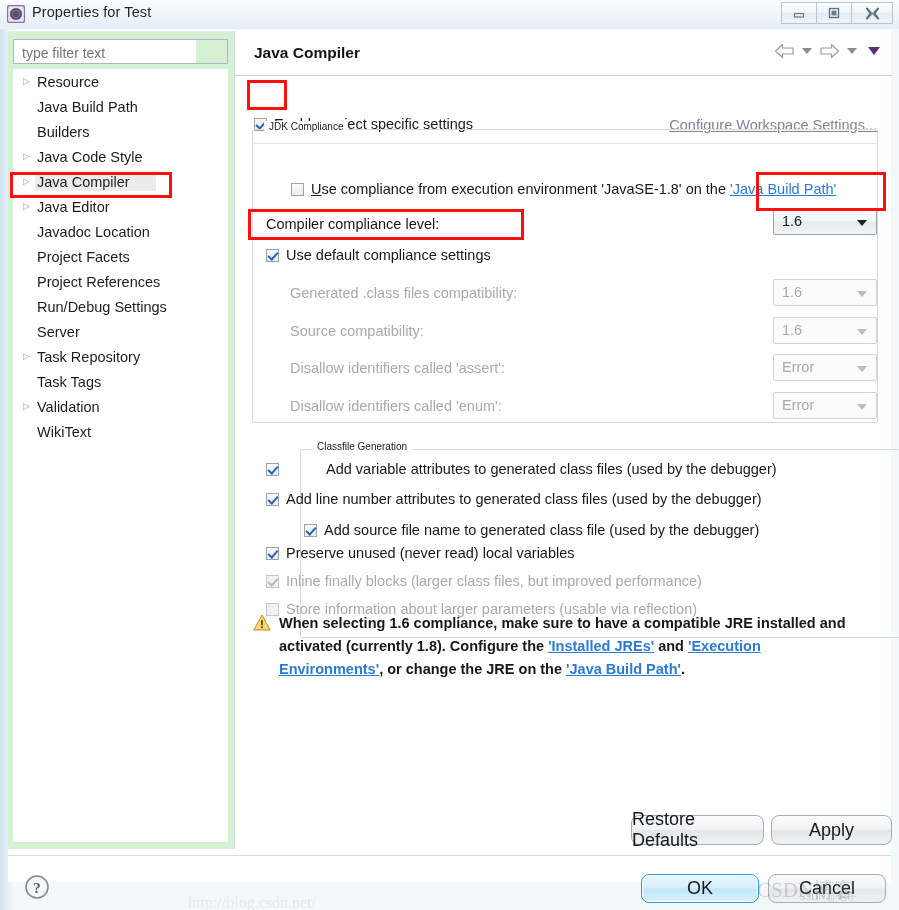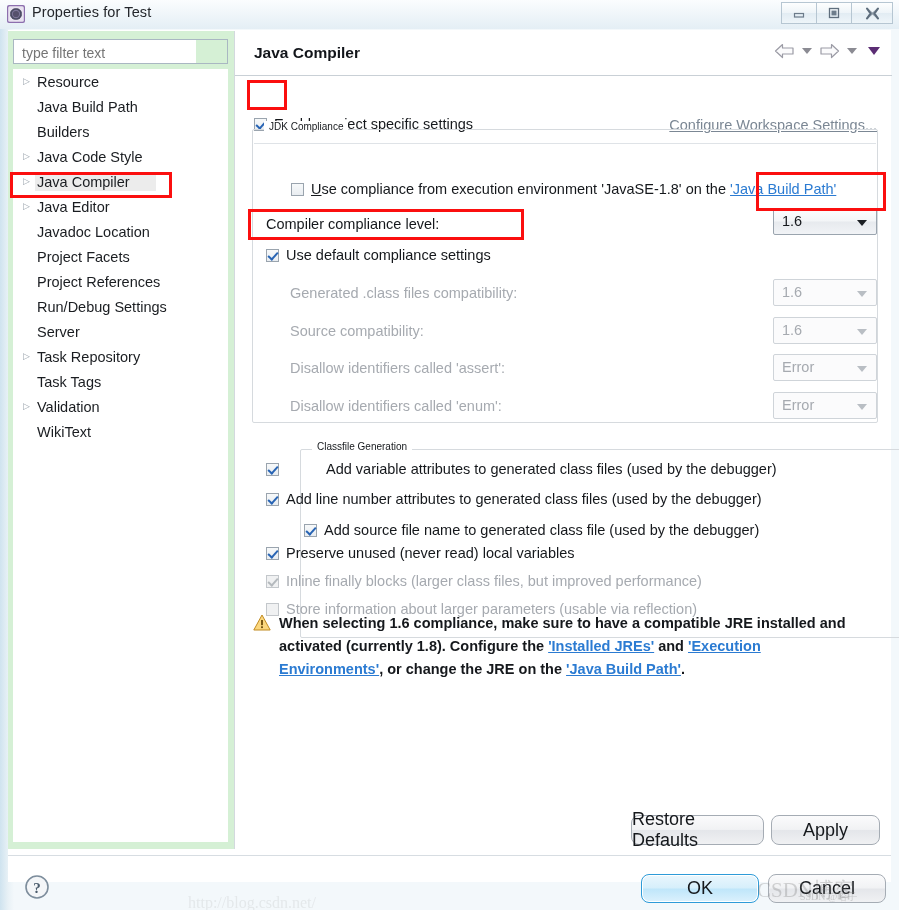--- a/index.html
+++ b/index.html
@@ -559,21 +559,21 @@
       <path d="M9 1 L17.2 16 L0.8 16 Z" fill="#fbd77e" stroke="#c08a20" stroke-width="1"></path>
       <rect x="8.1" y="6" width="1.8" height="5.2" fill="#6a4a08"></rect>
       <rect x="8.1" y="12.3" width="1.8" height="1.8" fill="#6a4a08"></rect>
     </svg>
     <div class="warn-text">
       <span>When selecting 1.6 compliance, make sure to have a compatible JRE installed and activated (currently 1.8). Configure the </span><span class="link">'Installed JREs'</span><span> and </span><span class="link">'Execution Environments'</span><span>, or change the JRE on the </span><span class="link">'Java Build Path'</span><span>.</span>
     </div>
   </div>
 
   <div class="btn" style="left:631px; top:815px; width:133px; height:30px;">Restore Defaults</div>
-  <div class="btn" style="left:771px; top:815px; width:109px; height:30px;">Apply</div>
+  <div class="btn" style="left:771px; top:815px; width:121px; height:30px;">Apply</div>
 
   <div class="footer-sep"></div>
 
   <svg class="help-icon" viewBox="0 0 26 26">
     <circle cx="13" cy="13" r="11" fill="#f4f6f8" stroke="#7d8d9c" stroke-width="1.6"></circle>
     <text x="13" y="18.5" text-anchor="middle" font-family="Liberation Serif, serif" font-size="15" font-weight="bold" fill="#4a5b6b">?</text>
   </svg>
 
   <div class="btn primary" style="left:641px; top:874px; width:118px; height:29px;">OK</div>
   <div class="btn" style="left:768px; top:874px; width:118px; height:29px;">Cancel</div>

